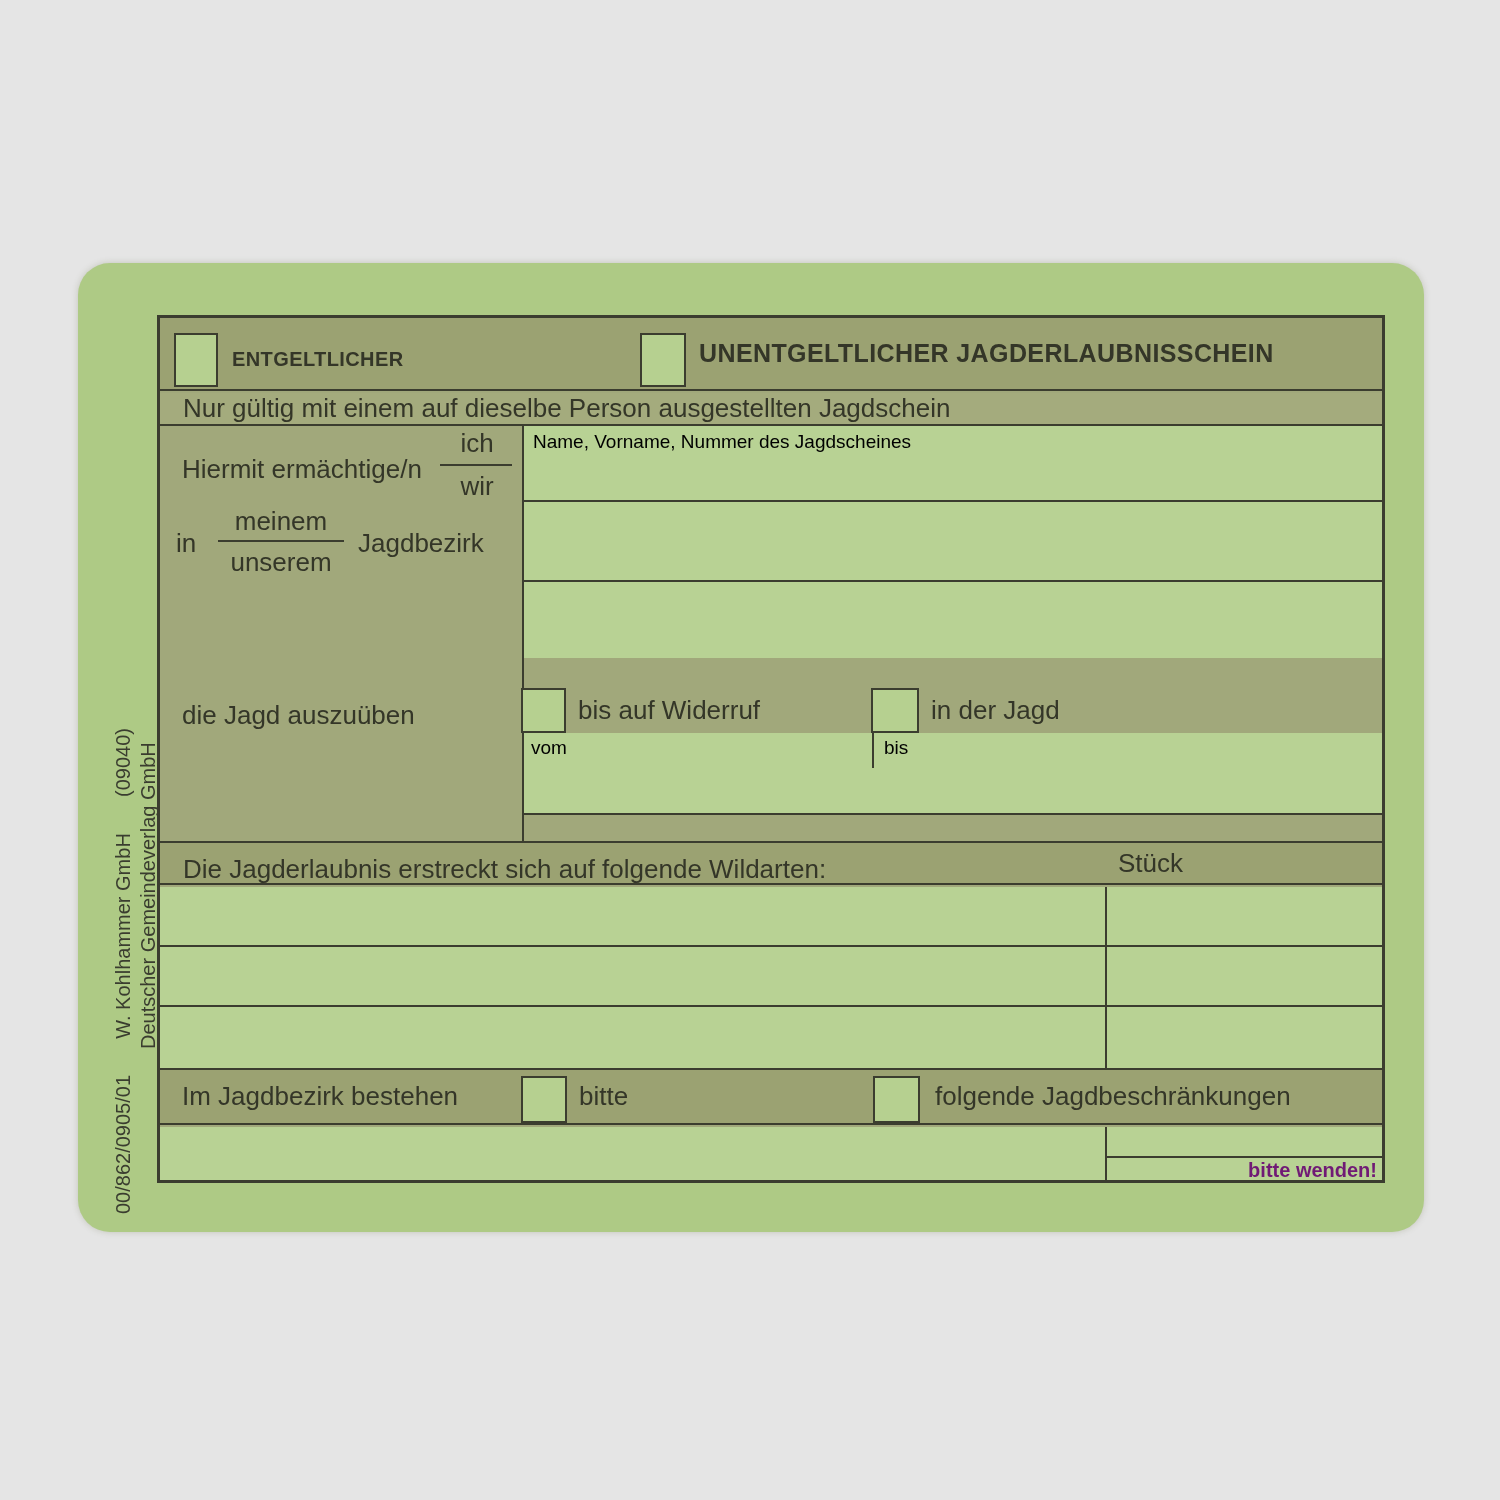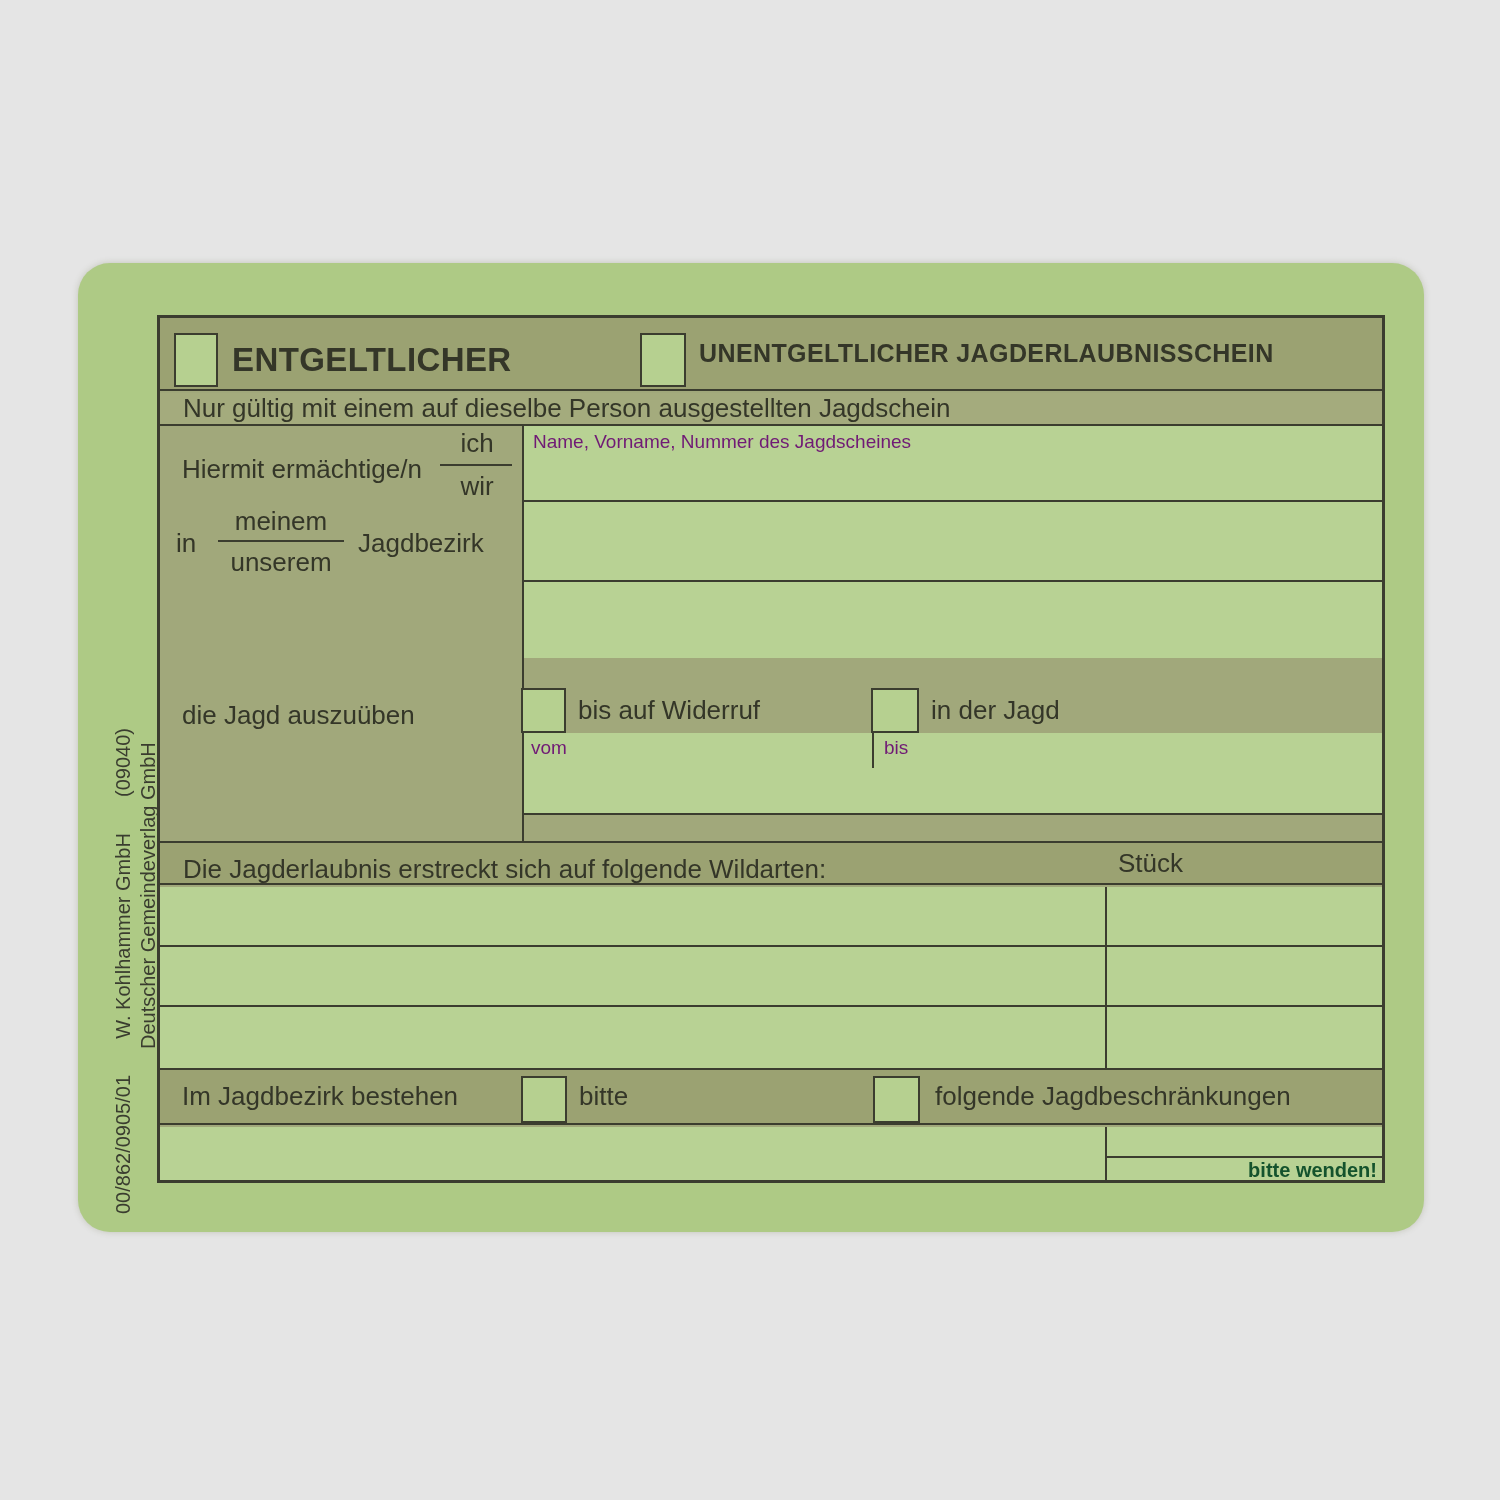--- a/index.html
+++ b/index.html
@@ -24,21 +24,21 @@
   }
 
   .abs { position:absolute; }
   .line { position:absolute; background:#3b3d2f; }
   .band { position:absolute; left:0; width:1222px; background:#9ba272; }
   .field { position:absolute; background:#b8d294; }
   .cbx {
     position:absolute; background:#b6d090; border:2px solid #3b3d2f;
   }
   .lbl { position:absolute; font-size:26px; color:#343628; white-space:nowrap; }
-  .lbl-sm { position:absolute; font-size:19px; color:#701a75; white-space:nowrap; }
+  .lbl-sm { position:absolute; font-size:19px; color:#000000; white-space:nowrap; }
   .bold { font-weight:bold; }
   .vcenter { display:flex; align-items:center; }
   .frac { position:absolute; text-align:center; font-size:26px; line-height:26px; }
 
   .imprint {
     position:absolute; transform-origin:0 0; transform:rotate(-90deg);
     display:flex; justify-content:space-between;
     font-size:20px; line-height:22px; color:#3a3d2f; white-space:nowrap;
   }
   #imprint-line-1 { left:34px; top:951px; width:486px; }
@@ -56,21 +56,21 @@
       <span>(09040)</span>
     </div>
     <div class="imprint" id="imprint-line-2">
       <span>Deutscher Gemeindeverlag GmbH</span>
     </div>
 
     <div class="form">
 
       <div class="band" style="top:0; height:73px; border-bottom:2px solid #3b3d2f;">
         <div class="cbx" style="left:14px; top:15px; width:44px; height:54px;"></div>
-        <div class="lbl bold vcenter" style="left:72px; top:0; height:83px; font-size:33px; letter-spacing:0.4px;">ENTGELTLICHER</div>
+        <div class="lbl bold vcenter" style="left:72px; top:0; height:83px; font-size:20px; letter-spacing:0.4px;">ENTGELTLICHER</div>
         <div class="cbx" style="left:480px; top:15px; width:46px; height:54px;"></div>
         <div class="lbl bold vcenter" style="left:539px; top:0; height:71px; font-size:25px; letter-spacing:0.4px;">UNENTGELTLICHER JAGDERLAUBNISSCHEIN</div>
       </div>
 
       <div class="abs" style="left:0; top:75px; width:1222px; height:33px; background:#a4ab7d; border-bottom:2px solid #3b3d2f;">
         <div class="lbl vcenter" style="left:23px; top:0; height:31px;">Nur gültig mit einem auf dieselbe Person ausgestellten Jagdschein</div>
       </div>
 
       <div class="line" style="left:362px; top:108px; width:2px; height:415px;"></div>
 
@@ -135,17 +135,17 @@
         <div class="lbl vcenter" style="left:419px; top:0; height:53px;">bitte</div>
         <div class="cbx" style="left:713px; top:6px; width:47px; height:47px;"></div>
         <div class="lbl vcenter" style="left:775px; top:0; height:53px;">folgende Jagdbeschränkungen</div>
       </div>
 
       <div class="field" style="left:0; top:809px; width:1222px; height:53px;"></div>
       <div class="abs" style="left:0; top:809px; width:945px; height:53px;"></div>
       <div class="abs" style="left:947px; top:809px; width:275px; height:29px;"></div>
       <div class="line" style="left:945px; top:809px; width:2px; height:53px;"></div>
       <div class="line" style="left:945px; top:838px; width:277px; height:2px;"></div>
-      <div class="lbl-sm bold" style="left:947px; top:841px; width:270px; text-align:right; font-size:20px; color:#14532d;">bitte wenden!</div>
+      <div class="lbl-sm bold" style="left:947px; top:841px; width:270px; text-align:right; font-size:20px; color:#701a75;">bitte wenden!</div>
 
     </div>
   </div>
 </div>
 
 </body></html>

